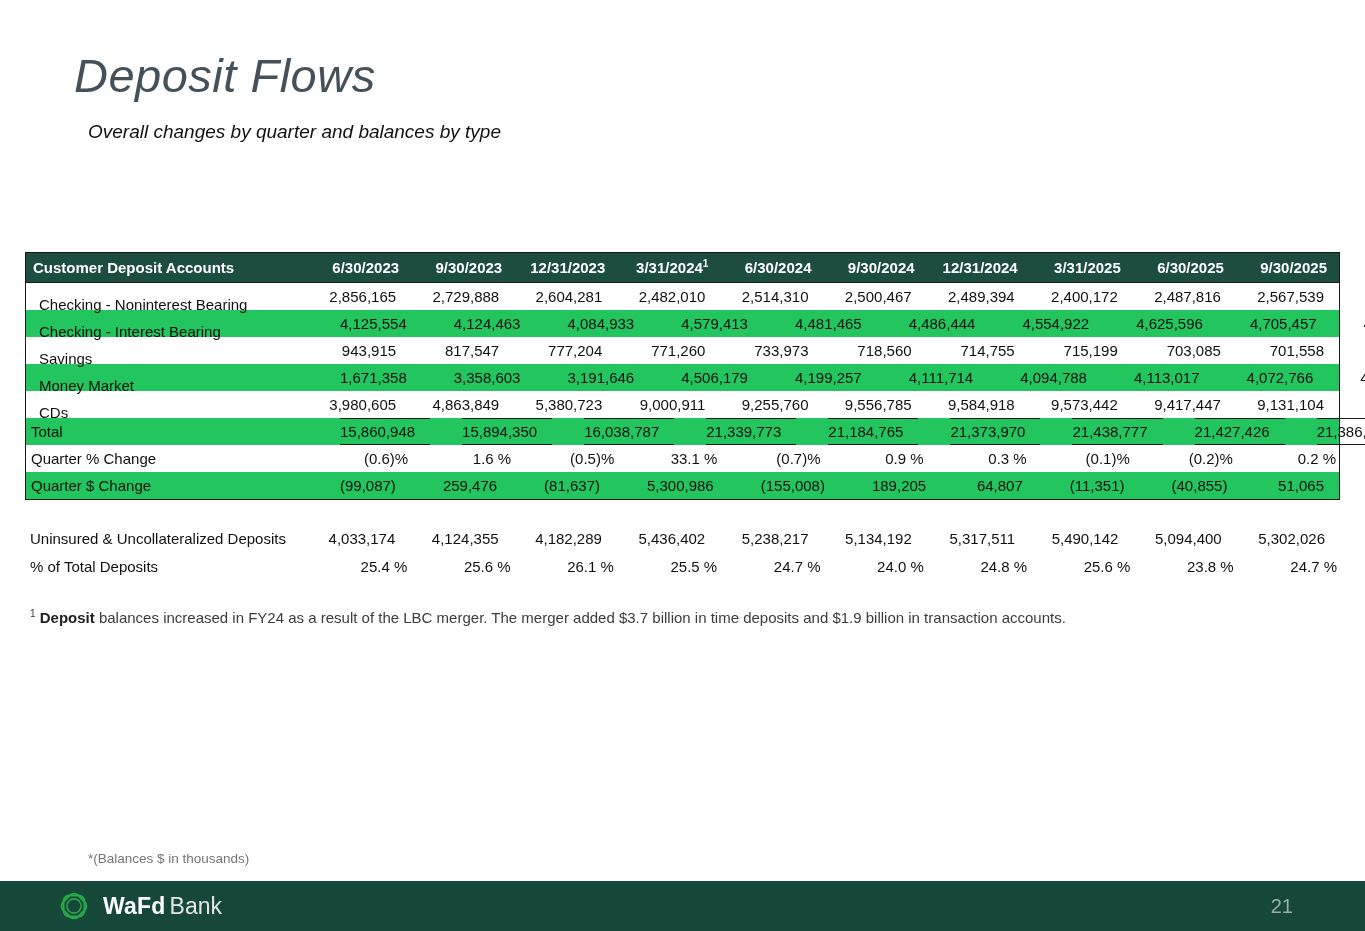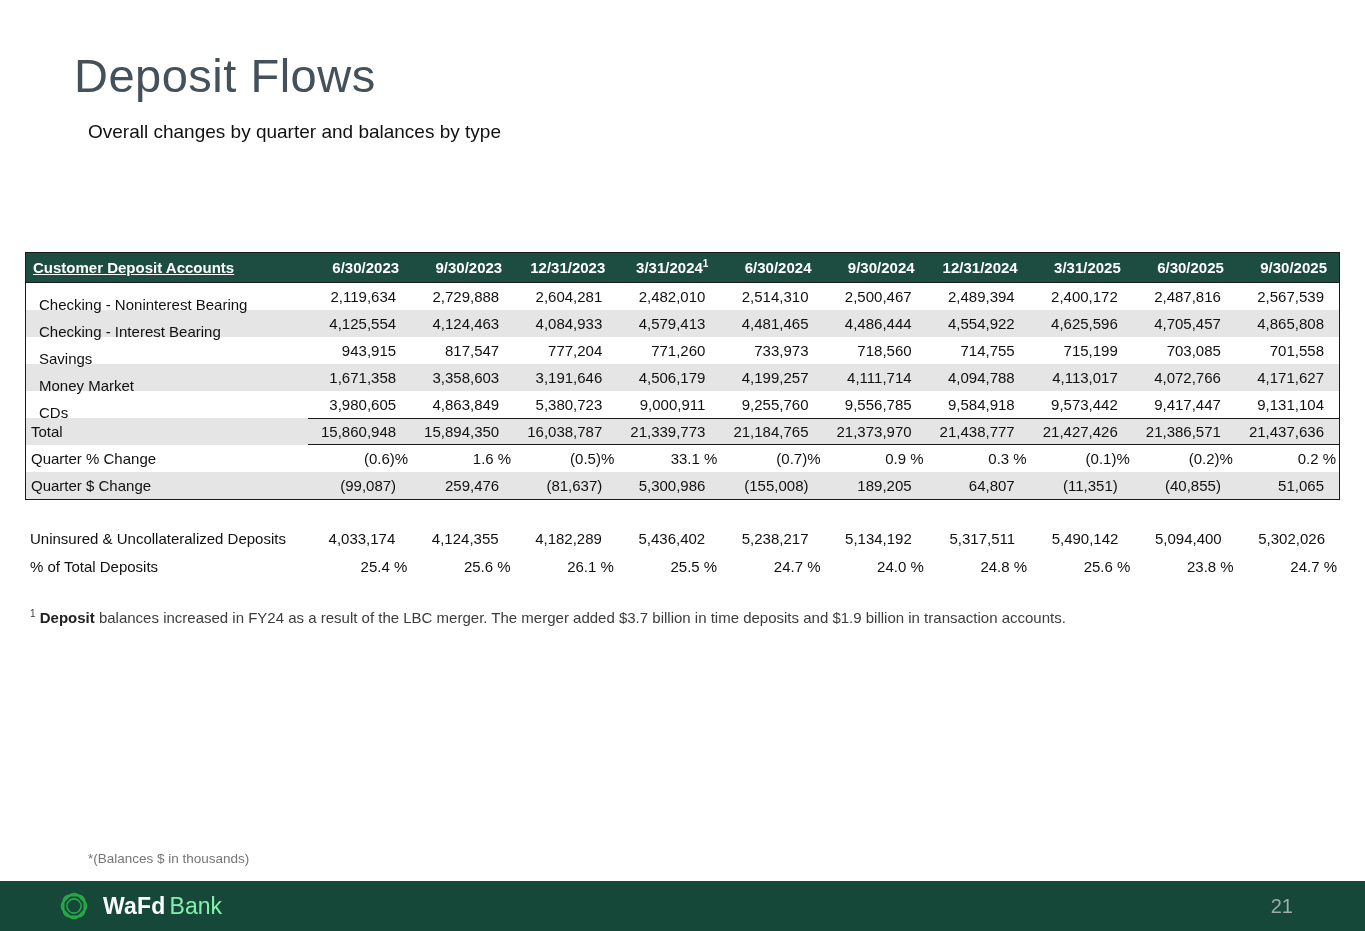--- a/index.html
+++ b/index.html
@@ -1,33 +1,33 @@
 <!DOCTYPE html>
 <html><head>
 <meta charset="utf-8">
 <style>
   html,body{margin:0;padding:0;background:#ffffff;}
   body{font-family:"Liberation Sans", sans-serif; -webkit-font-smoothing:antialiased;}
   .slide{position:relative;width:1365px;height:931px;background:#ffffff;overflow:hidden;}
 
   .title{position:absolute;left:74px;top:48px;font-size:47px;font-weight:300;
-         color:#44505a;letter-spacing:0.5px;}
-  .subtitle{position:absolute;left:88px;top:121px;font-size:19px;
+         color:#44505a;letter-spacing:0.5px;font-style:italic;}
+  .subtitle{position:absolute;left:88px;top:121px;font-size:19px;font-style:italic;
             font-weight:500;color:#111111;}
 
   
   .tablewrap{position:absolute;left:25px;top:252px;width:1315px;
              border:1.5px solid #1a1a1a;box-sizing:border-box;font-size:15px;color:#111;}
   .trow{display:grid;grid-template-columns:282px repeat(10,1fr);align-items:center;height:27px;}
   .trow.header-row{height:29px;background:#1d4d41;color:#ffffff;font-weight:bold;
                    border-bottom:1.5px solid #1a1a1a;}
-  .trow.stripe{background:#e5e5e5;}
+  .trow.stripe{background:#22c55e;gap:32px;}
   .lcell{padding-left:5px;text-align:left;white-space:nowrap;overflow:hidden;}
   .t-account .lcell{padding-left:13px;margin-top:15px;}
-  .header-row .lcell{padding-left:7px;text-decoration:underline;}
+  .header-row .lcell{padding-left:7px;}
   .vcell{text-align:right;padding-right:15px;white-space:nowrap;}
   .header-row .vcell{padding-right:12px;}
   .t-percent .vcell{padding-right:3px;}
   .t-total .vcell{border-top:1.5px solid #1a1a1a;border-bottom:1.5px solid #1a1a1a;
                   height:100%;display:flex;align-items:center;justify-content:flex-end;box-sizing:border-box;}
   sup{font-size:10px;line-height:0;}
 
   
   .suppwrap{position:absolute;left:25px;top:524px;width:1315px;font-size:15px;color:#111;}
   .suppwrap .trow{height:28px;}
@@ -37,21 +37,21 @@
   .footnote .fn-lead{font-weight:600;color:#222;}
 
   .balances-note{position:absolute;left:88px;top:851px;font-size:13.5px;color:#757575;}
 
   
   .footer{position:absolute;left:0;bottom:0;width:1365px;height:50px;background:#164839;
           display:flex;align-items:center;}
   .brand{display:flex;align-items:center;margin-left:55px;}
   .brand-icon{width:38px;height:38px;margin-right:10px;}
   .brand-bold{color:#ffffff;font-weight:bold;font-size:23px;letter-spacing:0.2px;}
-  .brand-reg{color:#86efac;font-weight:300;font-size:23px;margin-left:4px;}
+  .brand-reg{color:#e5e5e5;font-weight:300;font-size:23px;margin-left:4px;}
   .pagenum{position:absolute;right:72px;top:50%;transform:translateY(-50%);
            color:#9cada6;font-size:20px;}
 </style>
 </head>
 <body>
 
 <div class="slide">
 
   <div class="title">Deposit Flows</div>
   <div class="subtitle">Overall changes by quarter and balances by type</div>
@@ -65,21 +65,21 @@
         <div class="vcell">3/31/2024<sup>1</sup></div>
         <div class="vcell">6/30/2024</div>
         <div class="vcell">9/30/2024</div>
         <div class="vcell">12/31/2024</div>
         <div class="vcell">3/31/2025</div>
         <div class="vcell">6/30/2025</div>
         <div class="vcell">9/30/2025</div>
       </div>
       <div class="trow t-account">
         <div class="lcell">Checking - Noninterest Bearing</div>
-        <div class="vcell">2,119,634</div>
+        <div class="vcell">2,856,165</div>
         <div class="vcell">2,729,888</div>
         <div class="vcell">2,604,281</div>
         <div class="vcell">2,482,010</div>
         <div class="vcell">2,514,310</div>
         <div class="vcell">2,500,467</div>
         <div class="vcell">2,489,394</div>
         <div class="vcell">2,400,172</div>
         <div class="vcell">2,487,816</div>
         <div class="vcell">2,567,539</div>
       </div>

